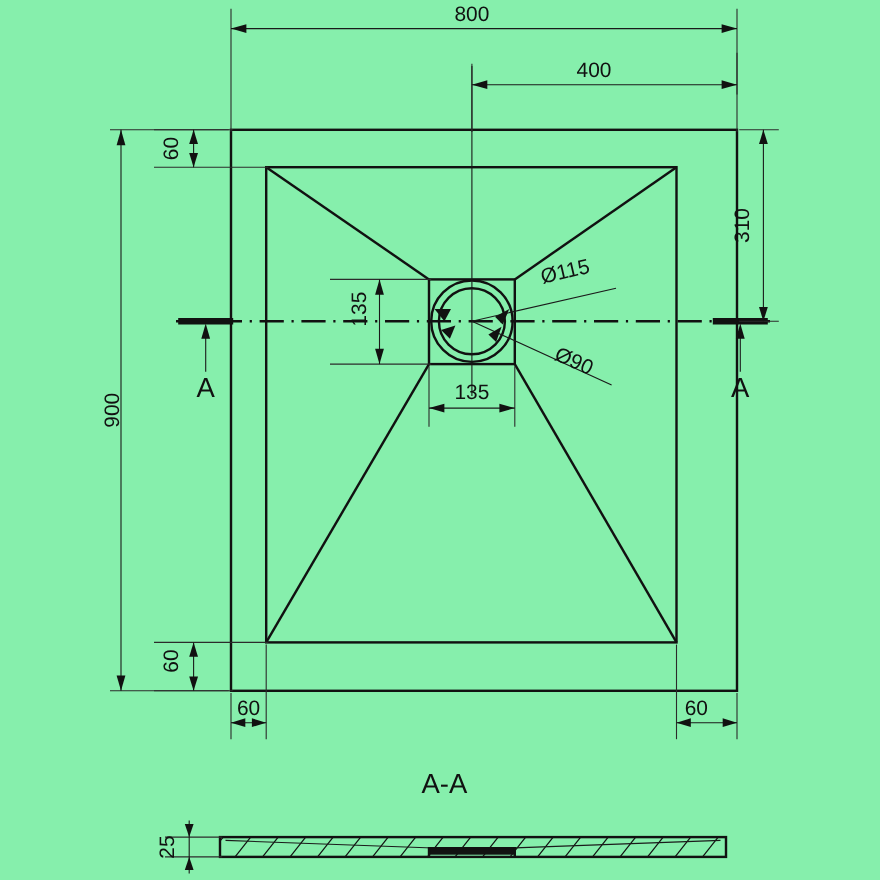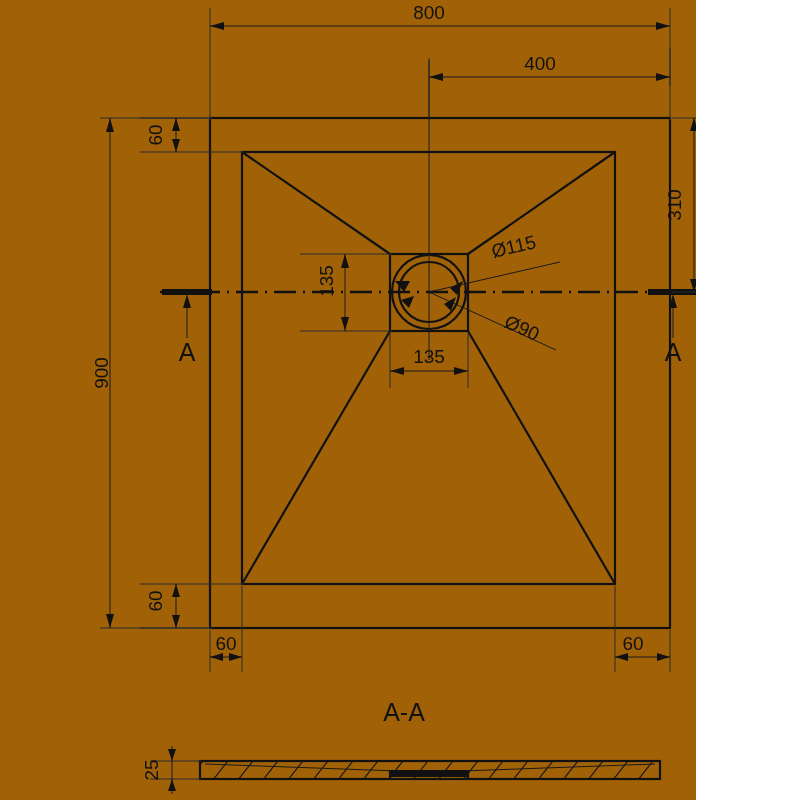--- a/index.html
+++ b/index.html
@@ -2,23 +2,23 @@
 <html><head>
 <meta charset="utf-8">
 <style>
   html, body {
     margin: 0;
     padding: 0;
     background: #ffffff;
   }
   #sheet {
     position: relative;
-    width: 696px;
+    width: 800px;
     height: 800px;
-    background: #a16207;
+    background: #86efac;
     font-family: "Liberation Sans", sans-serif;
     overflow: hidden;
   }
   svg#drawing {
     position: absolute;
     left: 0;
     top: 0;
     width: 800px;
     height: 800px;
   }

